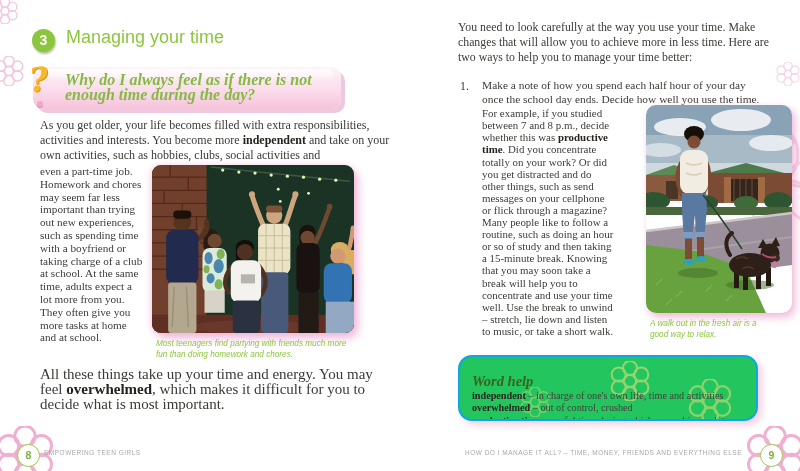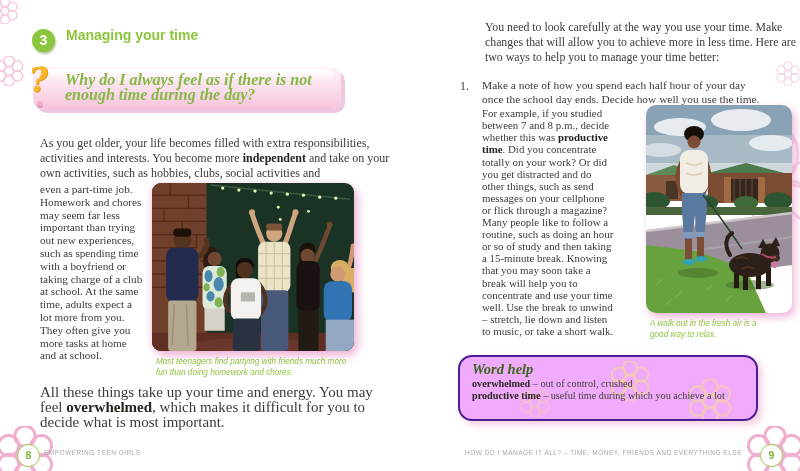--- a/index.html
+++ b/index.html
@@ -5,57 +5,57 @@
   html,body{margin:0;padding:0;background:#fff;}
   .page{position:relative;width:800px;height:471px;background:#ffffff;overflow:hidden;
         font-family:"Liberation Serif","DejaVu Serif",serif;color:#3d3a36;}
   
   .flower{position:absolute;pointer-events:none;}
   
   .chapter-badge{position:absolute;left:32px;top:29px;width:23px;height:23px;border-radius:50%;
     background:#8cc63f;color:#fff;font-family:"Liberation Sans",sans-serif;font-weight:bold;
     font-size:14px;line-height:23px;text-align:center;box-shadow:1px 2px 2px rgba(100,130,40,.45);}
   .chapter-title{position:absolute;left:66px;top:27px;font-family:"Liberation Sans",sans-serif;
-    font-weight:bold;font-size:14px;color:#8cc63f;}
+    font-weight:normal;font-size:18px;color:#8cc63f;}
   .banner{position:absolute;left:33px;top:67px;width:308px;height:42px;border-radius:10px;
     background:linear-gradient(180deg,#fef4f9 0%,#fbdcec 55%,#f5c3da 100%);
     box-shadow:4px 4px 0 rgba(226,155,196,.55);}
   .banner::before{content:"";position:absolute;left:8px;right:8px;top:2px;height:12px;border-radius:8px;
     background:linear-gradient(180deg,rgba(255,255,255,.95),rgba(255,255,255,0));}
   .q-mark{position:absolute;left:-4px;top:-7px;font-family:"DejaVu Serif",serif;font-size:33px;
     font-weight:bold;font-style:italic;color:#f7b92b;transform:rotate(-6deg);
     text-shadow:1px 1px 0 #d8950f;}
   .q-dot{position:absolute;left:4px;top:34px;width:6px;height:6px;border-radius:50%;background:#f2a9c8;
     box-shadow:0 1px 0 #d685ae;}
   .banner-text{position:absolute;left:32px;top:5px;width:270px;font-style:italic;font-weight:bold;
     font-size:16px;line-height:15px;color:#85b944;}
   
-  .left-body{position:absolute;left:40px;top:136px;width:350px;font-size:12px;line-height:15px;}
+  .left-body{position:absolute;left:40px;top:118px;width:350px;font-size:12px;line-height:15px;}
   .left-body b, .para2 b, .item-body b{color:#26221e;}
   .wrap-row{display:flex;margin-top:2px;justify-content:center;}
   .narrow-col{width:104px;font-size:11.2px;line-height:12.8px;}
   .photo-col{width:202px;margin-left:auto;margin-right:36px;}
   .photo-party{width:202px;height:168px;border-radius:9px;display:block;
     box-shadow:4px 5px 9px rgba(236,160,205,.75),-2px 0 6px rgba(236,160,205,.35);}
   .caption{font-family:"Liberation Sans","DejaVu Sans",sans-serif;font-style:italic;font-size:8.2px;
     line-height:10.5px;color:#8cc63f;margin-top:6px;padding-left:4px;}
   .para2{margin-top:7px;font-size:15px;line-height:15px;}
   
-  .right-intro{position:absolute;left:485px;top:20px;width:312px;font-size:11.8px;line-height:14.8px;}
+  .right-intro{position:absolute;left:458px;top:20px;width:312px;font-size:11.8px;line-height:14.8px;}
   .list-item{position:absolute;left:458px;top:79px;width:309px;display:flex;}
   .item-num{width:22px;font-size:11.8px;padding-left:2px;}
   .item-body{flex:1;font-size:11.4px;line-height:13.6px;}
   .wrap-row-r{display:flex;margin-top:1px;}
   .narrow-col-r{width:134px;font-size:10.9px;line-height:12.1px;}
   .photo-col-r{width:121px;margin-left:auto;margin-top:-2px;}
   .photo-walk{width:146px;height:208px;border-radius:10px;display:block;
     box-shadow:3px 4px 9px rgba(236,160,205,.8);}
-  .word-help{position:absolute;left:458px;top:355px;width:300px;height:66px;background:#f0abfc;
-    border:2px solid #4c1d95;border-radius:14px;box-shadow:4px 4px 7px rgba(235,166,200,.55);
-    padding:4px 12px;box-sizing:border-box;overflow:hidden;}
+  .word-help{position:absolute;left:458px;top:355px;width:300px;height:66px;background:#22c55e;
+    border:2px solid #0ea5e9;border-radius:14px;box-shadow:4px 4px 7px rgba(235,166,200,.55);
+    padding:16px 12px;box-sizing:border-box;overflow:hidden;}
   .wh-title{font-style:italic;font-weight:bold;font-size:14.5px;color:#3a651b;position:relative;}
   .wh-entry{font-size:10.2px;line-height:12.3px;color:#45403a;position:relative;}
   .wh-entry b{color:#2a251f;}
   .wh-pattern{position:absolute;color:#f5e07d;}
   
   .footer-text{position:absolute;top:449px;font-family:"Liberation Sans","DejaVu Sans",sans-serif;
     font-size:6.5px;letter-spacing:.5px;color:#a8a8a8;}
   .badge{position:absolute;width:21px;height:21px;border-radius:50%;background:#fff;
     border:1.5px solid #9cc84f;color:#7ab33a;font-family:"Liberation Sans",sans-serif;
     font-weight:bold;font-size:10.5px;text-align:center;line-height:21px;box-sizing:content-box;}
@@ -344,20 +344,21 @@
     <svg class="wh-pattern flower" style="left:150px;top:4px;width:40px;height:40px;opacity:.55">
         <use href="#rosette"></use>
       </svg>
     <svg class="wh-pattern flower" style="left:228px;top:22px;width:44px;height:44px;opacity:.5">
         <use href="#rosette"></use>
       </svg>
     <svg class="wh-pattern flower" style="left:60px;top:30px;width:30px;height:30px;opacity:.4">
         <use href="#rosette"></use>
       </svg>
     <div class="wh-title">Word help</div>
+    <div class="wh-entry"><b>independent</b><span> – in charge of one's own life, time and activities</span></div>
     <div class="wh-entry"><b>overwhelmed</b><span> – out of control, crushed</span></div>
     <div class="wh-entry"><b>productive time</b><span> – useful time during which you achieve a lot</span></div>
   </div>
 
   <div class="badge" style="left:17px;top:444px;">8</div>
   <div class="footer-text" style="left:44px;">EMPOWERING TEEN GIRLS</div>
   <div class="footer-text" style="right:58px;">HOW DO I MANAGE IT ALL? – TIME, MONEY, FRIENDS AND EVERYTHING ELSE</div>
   <div class="badge" style="right:17px;top:444px;">9</div>
 
 </div>

